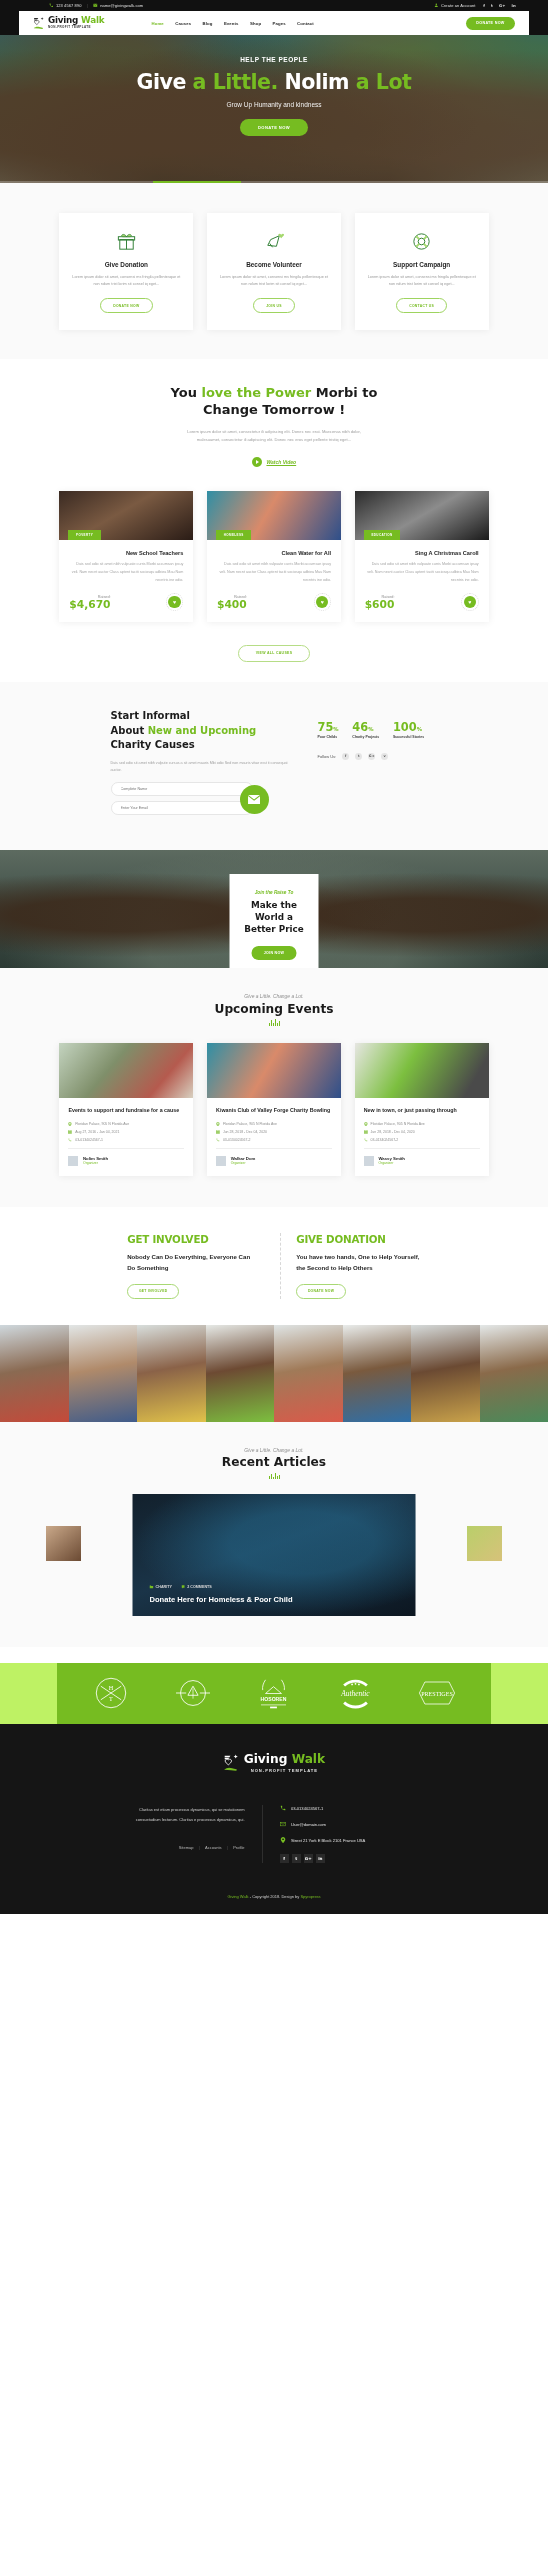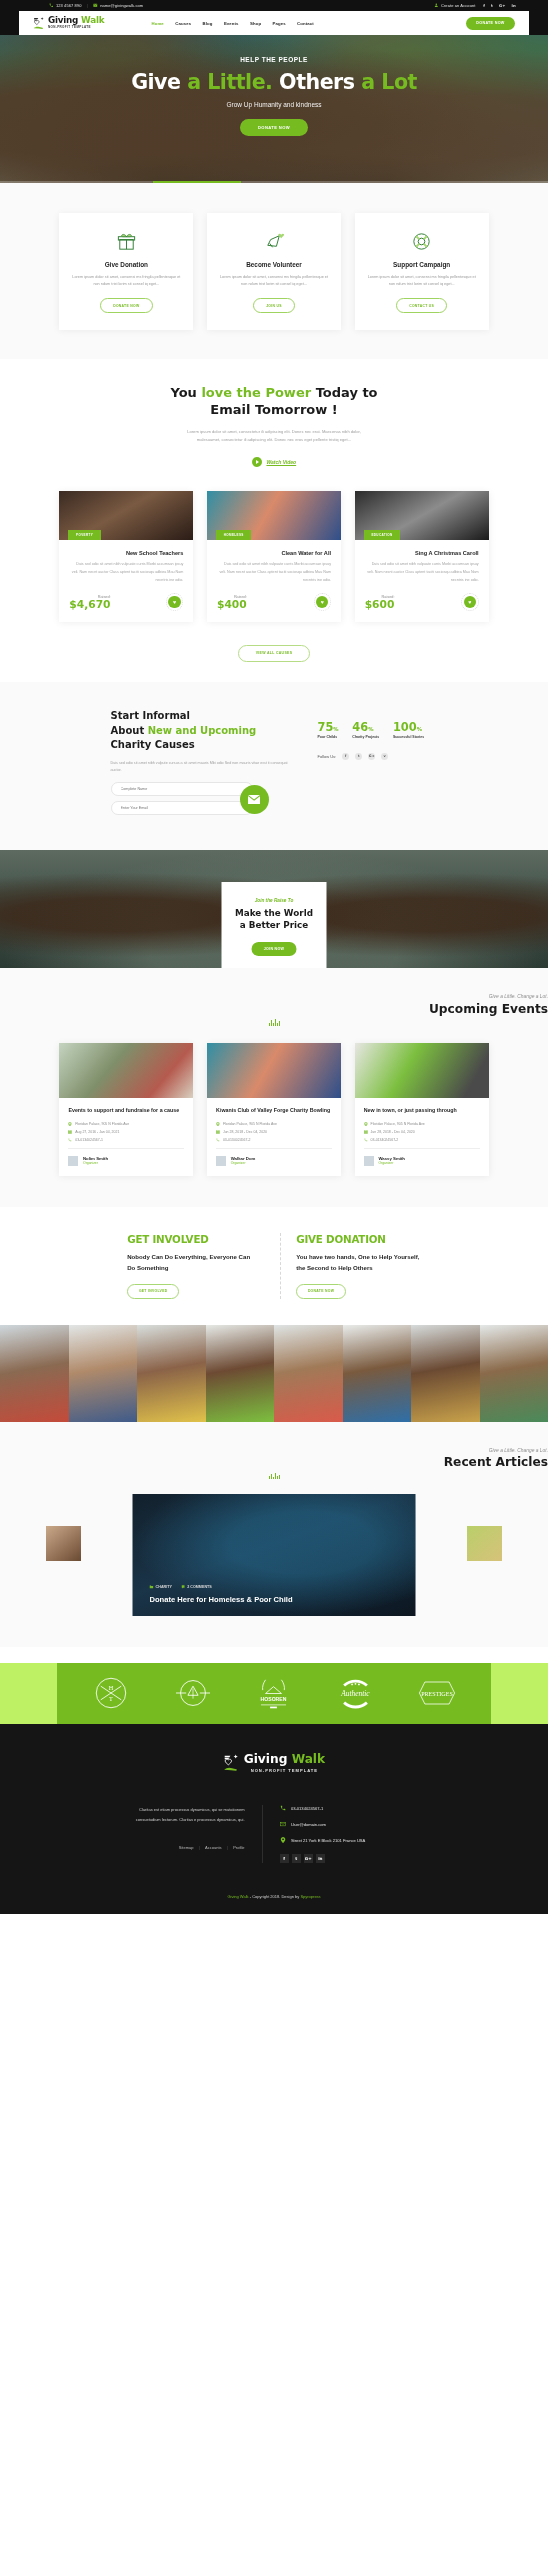--- a/index.html
+++ b/index.html
@@ -134,28 +134,28 @@
   .follow .circ{width:6.9px;height:6.9px;border-radius:50%;background:#e5e5e5;display:flex;align-items:center;justify-content:center;font-size:3.4px;color:#555;font-weight:bold;font-family:"DejaVu Sans",sans-serif;}
 
   
   .raise{height:118px;position:relative;overflow:hidden;
     background:linear-gradient(180deg,#5d6b60 0%,#41514a 45%,#2c3a34 100%);}
   .raise:before{content:"";position:absolute;inset:0;
     background:
       radial-gradient(ellipse at 22% 55%, rgba(60,40,25,.85) 0 18%, rgba(0,0,0,0) 46%),
       radial-gradient(ellipse at 78% 55%, rgba(60,40,25,.85) 0 18%, rgba(0,0,0,0) 46%),
       radial-gradient(ellipse at 50% 85%, rgba(120,135,120,.55) 0 32%, rgba(0,0,0,0) 70%);}
-  .raise-card{position:absolute;left:50%;top:32px;transform:translateX(-50%);width:105px;background:#fff;text-align:center;padding:15.2px 9.1px 18.3px;z-index:4;}
+  .raise-card{position:absolute;left:50%;top:24px;transform:translateX(-50%);width:89px;background:#fff;text-align:center;padding:15.2px 9.1px 18.3px;z-index:4;}
   .raise-card .kick{font-size:4.7px;color:#76bc21;font-weight:bold;font-style:italic;}
   .raise-card h3{font-size:8.8px;font-weight:bold;line-height:1.35;margin-top:5.3px;color:#1b1b1b;font-family:"DejaVu Sans", sans-serif;}
   .raise-card .jbtn{display:inline-block;margin-top:10px;background:#76bc21;color:#fff;font-size:3.6px;font-weight:bold;padding:5.3px 12.2px;border-radius:15.2px;letter-spacing:0.3px;}
 
   
   .events{background:#fafafa;padding:26px 0 30.5px;}
-  .sec-head{text-align:right;}
+  .sec-head{text-align:center;}
   .sec-head .kick{font-size:4.9px;color:#8e8e8e;font-style:italic;}
   .sec-head h2{font-size:12.2px;font-weight:bold;color:#1b1b1b;margin-top:2.3px;font-family:"DejaVu Sans", sans-serif;}
   .eq{margin-top:3.8px;display:flex;justify-content:center;gap:1.1px;align-items:flex-end;height:6.1px;}
   .eq i{width:0.9px;background:#76bc21;display:block;}
   .erow{display:flex;justify-content:center;gap:13.7px;margin-top:17px;}
   .ecard{width:134px;background:#fff;box-shadow:0 0.8px 7.6px rgba(0,0,0,.08);}
   .eimg{height:55px;}
   .eimg.e1{background:linear-gradient(130deg,#c4d4c0,#7f8f6a 40%,#b55a4e 75%,#d8d0c0);}
   .eimg.e2{background:linear-gradient(120deg,#2f8fa5,#d98a6a 45%,#2e4f8a);}
   .eimg.e3{background:linear-gradient(120deg,#e6e6e2,#7cbf3f 40%,#4a4a4a 85%);}
@@ -284,21 +284,21 @@
         <a href="#">Pages</a>
         <a href="#">Contact</a>
       </nav>
       <button class="btn-donate-top">DONATE NOW</button>
     </div>
   </div>
 
   <section class="hero">
     <div class="hero-inner">
       <div class="hero-kicker">HELP THE PEOPLE</div>
-      <div class="hero-title"><span>Give </span><span class="g">a Little.</span><span> Others </span><span class="g">a Lot</span></div>
+      <div class="hero-title"><span>Give </span><span class="g">a Little.</span><span> Nolim </span><span class="g">a Lot</span></div>
       <div class="hero-sub">Grow Up Humanity and kindness</div>
       <a class="hero-btn">DONATE NOW</a>
     </div>
     <div class="hero-bar">
         <i></i>
       </div>
   </section>
 
   <section class="services">
     <div class="srow">
@@ -336,21 +336,21 @@
             </svg>
         </div>
         <h3>Support Campaign</h3>
         <p>Lorem ipsum dolor sit amet, consensi ms fringila pellentesque et non ndum trist lorim sit consel iq eget...</p>
         <a class="outline-btn">CONTACT US</a>
       </div>
     </div>
   </section>
 
   <section class="power">
-    <h2><span>You </span><span class="g">love the Power</span><span> Today to</span><br><span>Email Tomorrow !</span></h2>
+    <h2><span>You </span><span class="g">love the Power</span><span> Morbi to</span><br><span>Change Tomorrow !</span></h2>
     <p>Lorem ipsum dolor sit amet, consectetur ili adipiscing elit. Donec nec erat. Maecenas nibh dolor, malesuamet, consectetur ili adipiscing elit. Donec nec eros eget pellente tristiq eget...</p>
     <div class="watch">
       <span class="play">
           <i></i>
         </span>
       <span>Watch Video</span>
     </div>
   </section>
 
   <section class="causes">

